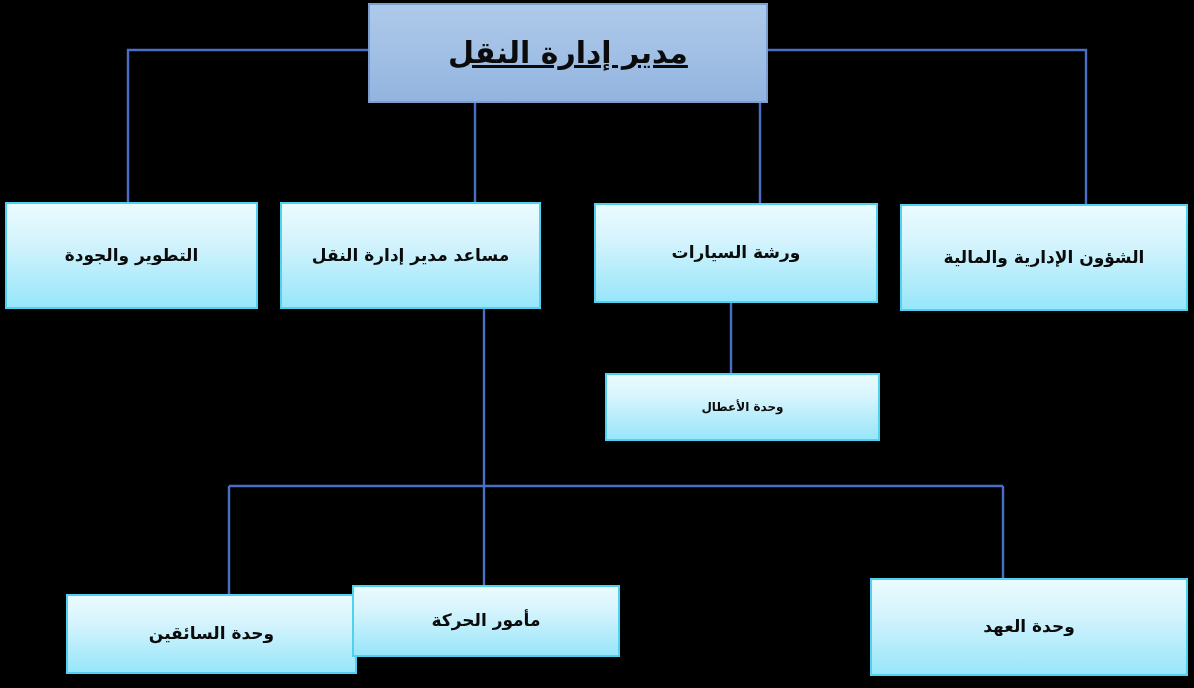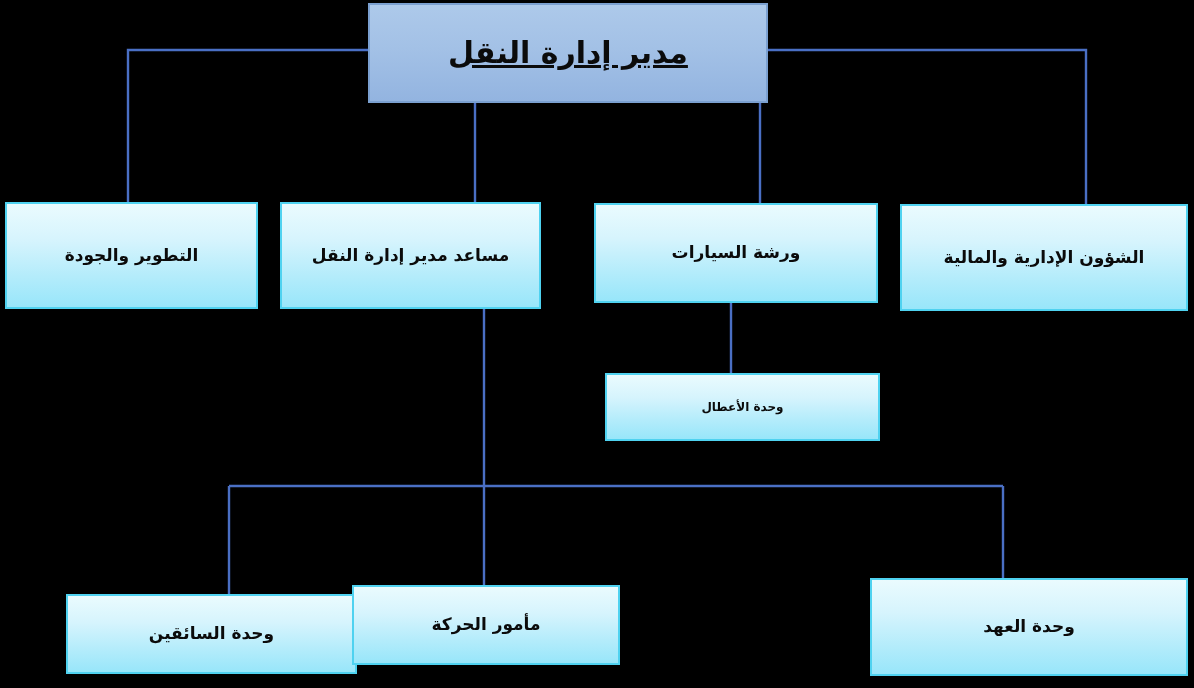--- a/index.html
+++ b/index.html
@@ -116,21 +116,21 @@
   </div>
 
   <div class="node branch small" style="left:605px; top:373px; width:275px; height:68px;">
     <span class="label">وحدة الأعطال</span>
   </div>
 
   <div class="node branch" style="left:66px; top:594px; width:291px; height:80px;">
     <span class="label">وحدة السائقين</span>
   </div>
 
-  <div class="node branch" style="left:352px; top:585px; width:268px; height:80px;">
+  <div class="node branch" style="left:352px; top:585px; width:268px; height:72px;">
     <span class="label">مأمور الحركة</span>
   </div>
 
   <div class="node branch" style="left:870px; top:578px; width:318px; height:98px;text-align:center;">
     <span class="label">وحدة العهد</span>
   </div>
 
 </div>
 
 </body></html>

